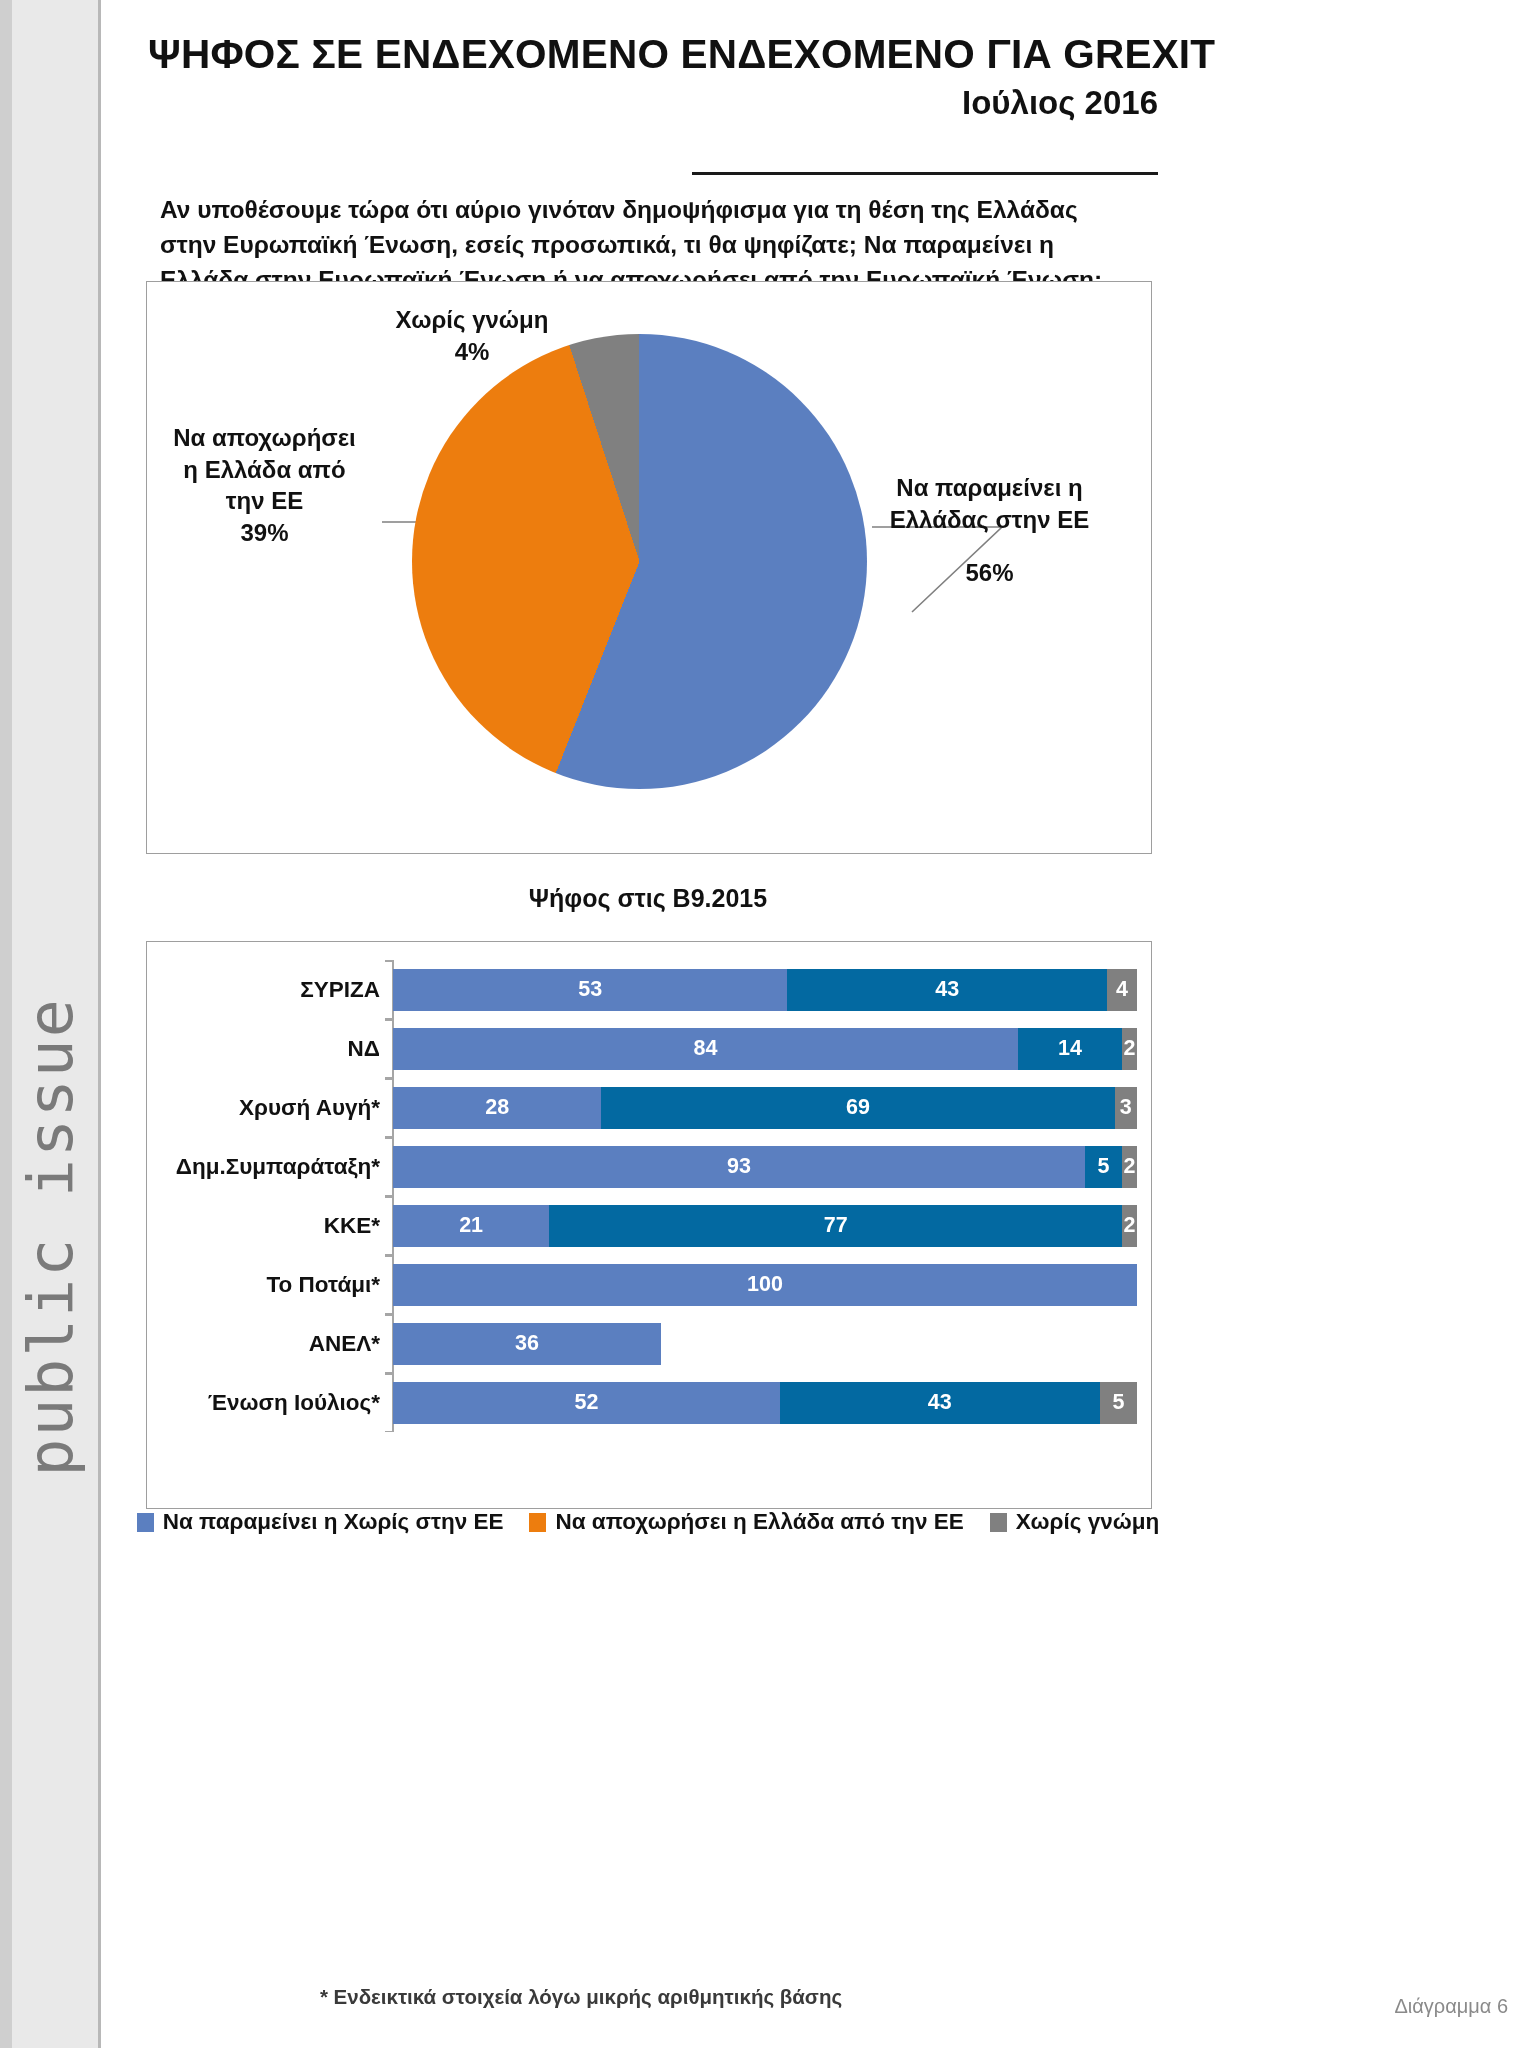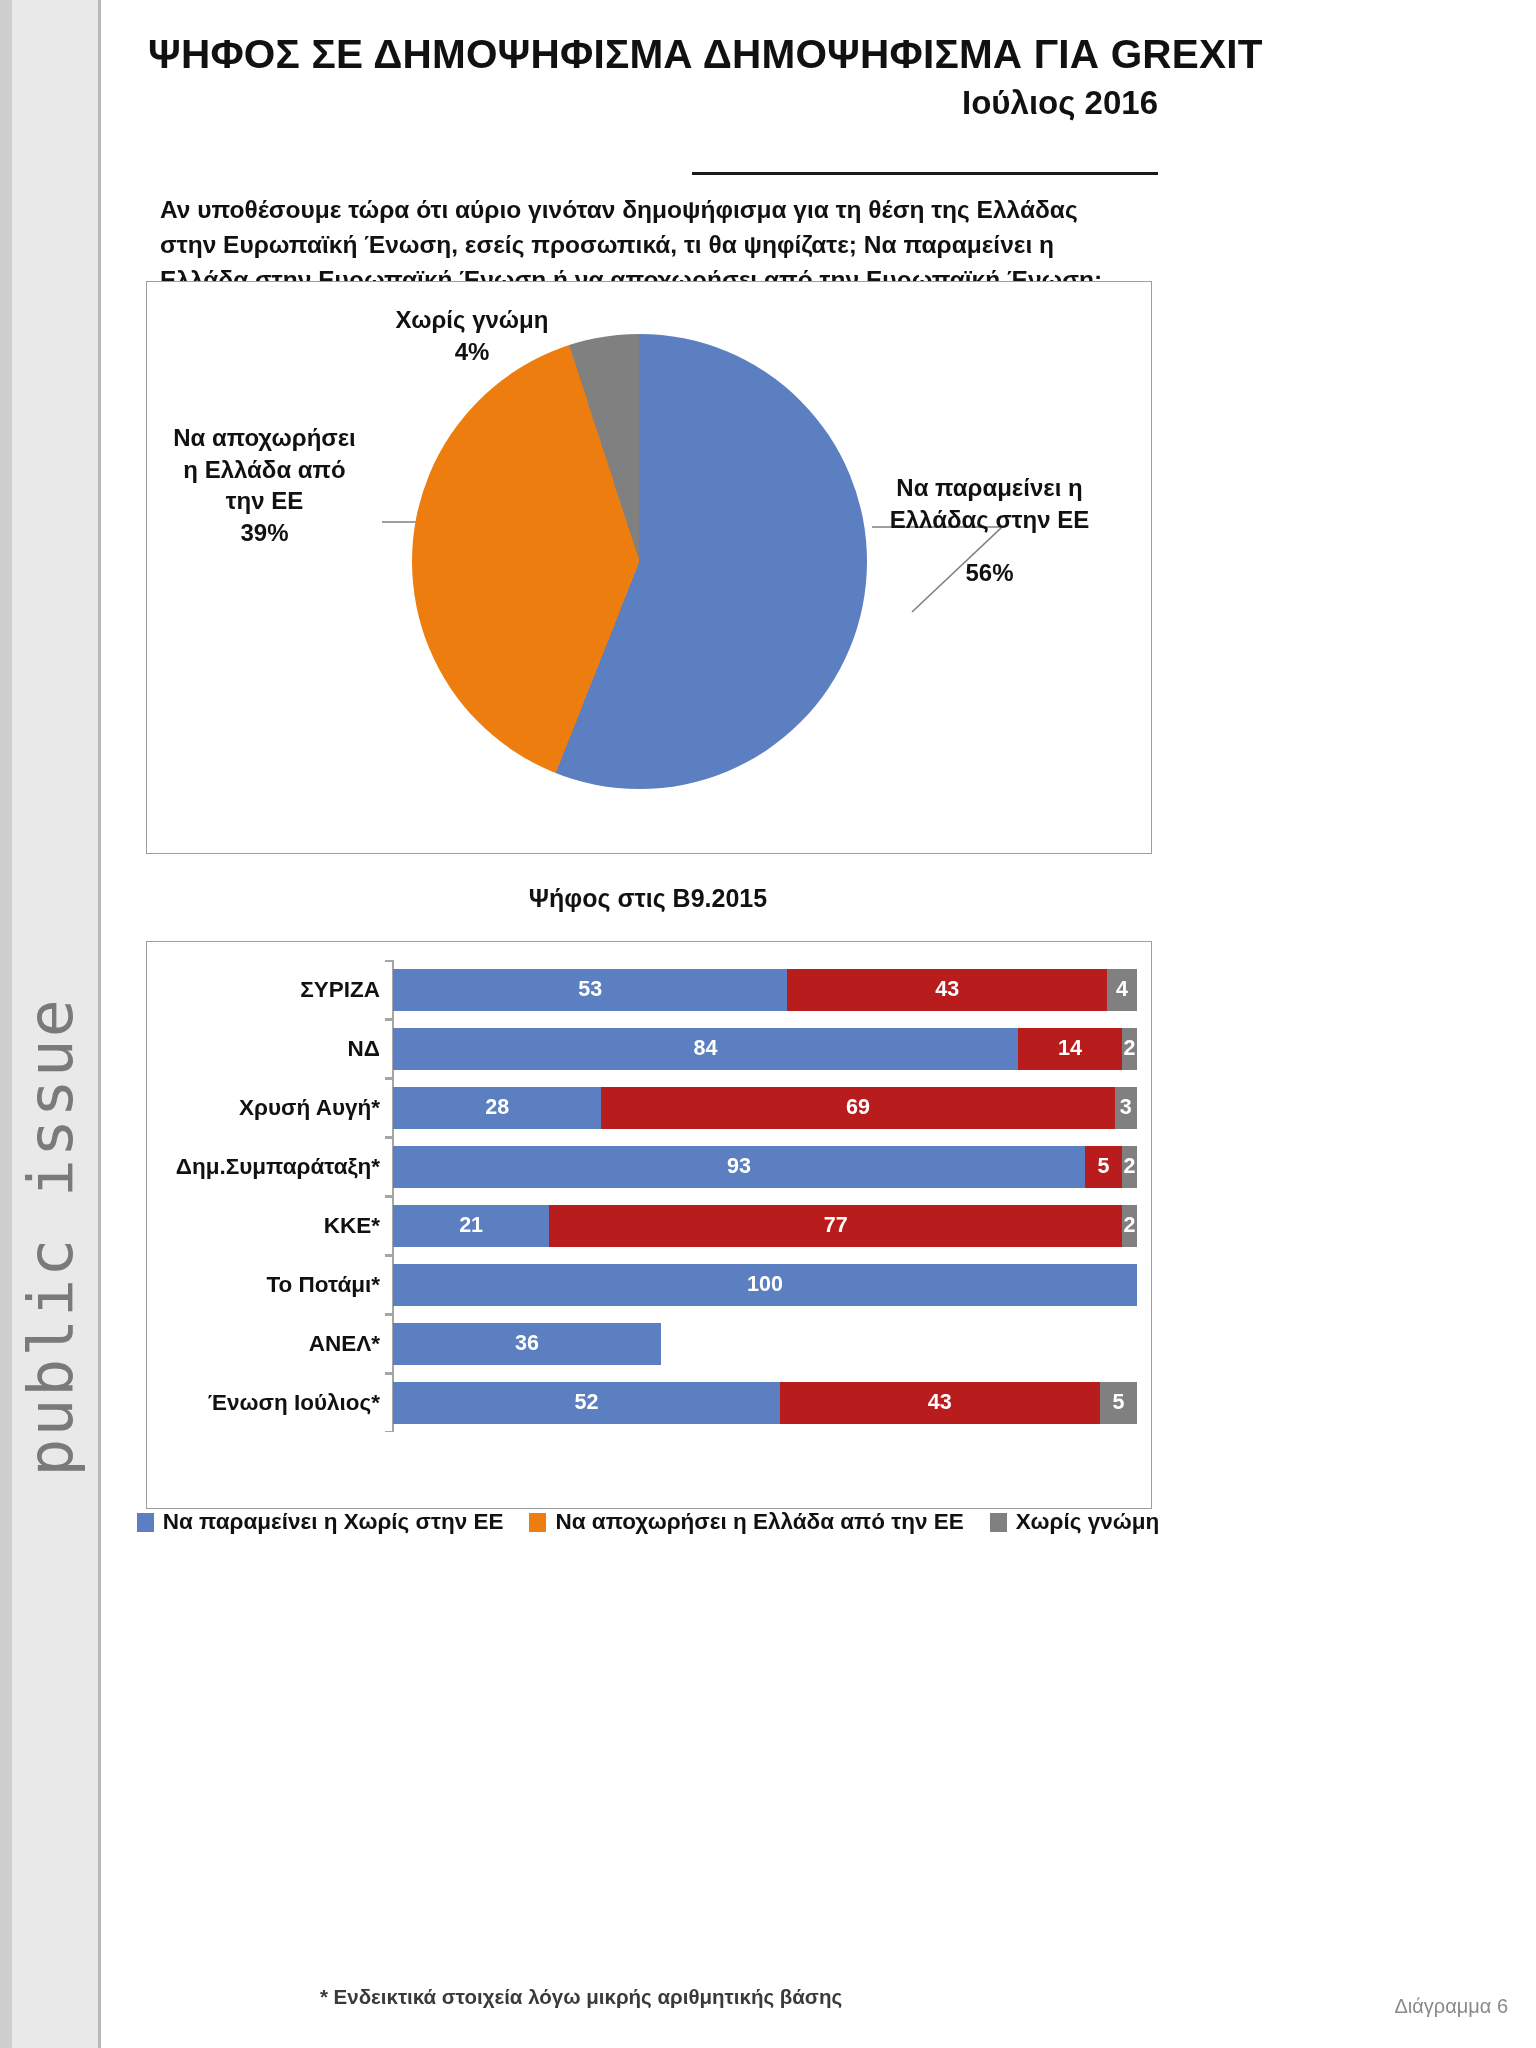--- a/index.html
+++ b/index.html
@@ -82,21 +82,21 @@
     text-align:right;font-size:22.5px;font-weight:bold;color:#111;white-space:nowrap;
   }
   .tick{position:absolute;left:-8px;width:8px;height:1.5px;background:#a6a6a6;}
   .tick.t-top{top:0;}
   .tick.t-bot{bottom:0;}
   .seg{
     height:42px;display:flex;align-items:center;justify-content:center;
     font-size:21.5px;font-weight:bold;color:#ffffff;overflow:hidden;
   }
   .seg.stay{background:#5b7fc0;}
-  .seg.leave{background:#b91c1c;}
+  .seg.leave{background:#0369a1;}
   .seg.none{background:#808080;}
   
   #legend{
     position:absolute;left:146px;top:1494px;width:1004px;height:56px;
     display:flex;align-items:center;justify-content:center;gap:26px;
   }
   .legend-item{display:flex;align-items:center;gap:9px;font-size:22.5px;font-weight:bold;color:#111;white-space:nowrap;}
   .swatch{width:17px;height:19px;display:inline-block;}
   .swatch.stay{background:#5b7fc0;}
   .swatch.leave{background:#ed7d0e;}
@@ -113,21 +113,21 @@
 </style>
 </head>
 <body>
 
 <div id="brand-rail">
   <div id="brand-strip"></div>
   <div id="brand-word">public issue</div>
 </div>
 
 <div id="header">
-  <div id="page-title">ΨΗΦΟΣ ΣΕ ΔΗΜΟΨΗΦΙΣΜΑ ΔΗΜΟΨΗΦΙΣΜΑ ΓΙΑ  GREXIT</div>
+  <div id="page-title">ΨΗΦΟΣ ΣΕ ΕΝΔΕΧΟΜΕΝΟ ΕΝΔΕΧΟΜΕΝΟ ΓΙΑ  GREXIT</div>
   <div id="page-subtitle">Ιούλιος 2016</div>
 </div>
 <div id="title-rule"></div>
 
 <div id="question">Αν υποθέσουμε τώρα ότι αύριο γινόταν δημοψήφισμα για τη θέση της Ελλάδας στην Ευρωπαϊκή Ένωση, εσείς προσωπικά, τι θα ψηφίζατε; Να παραμείνει η Ελλάδα στην Ευρωπαϊκή Ένωση ή να αποχωρήσει από την Ευρωπαϊκή Ένωση;</div>
 
 <div id="pie-panel">
 
   <svg class="leader" style="left:0;top:0;width:1004px;height:571px;" viewBox="0 0 1004 571">
     <polyline points="437,72 470,72 500,107"></polyline>

